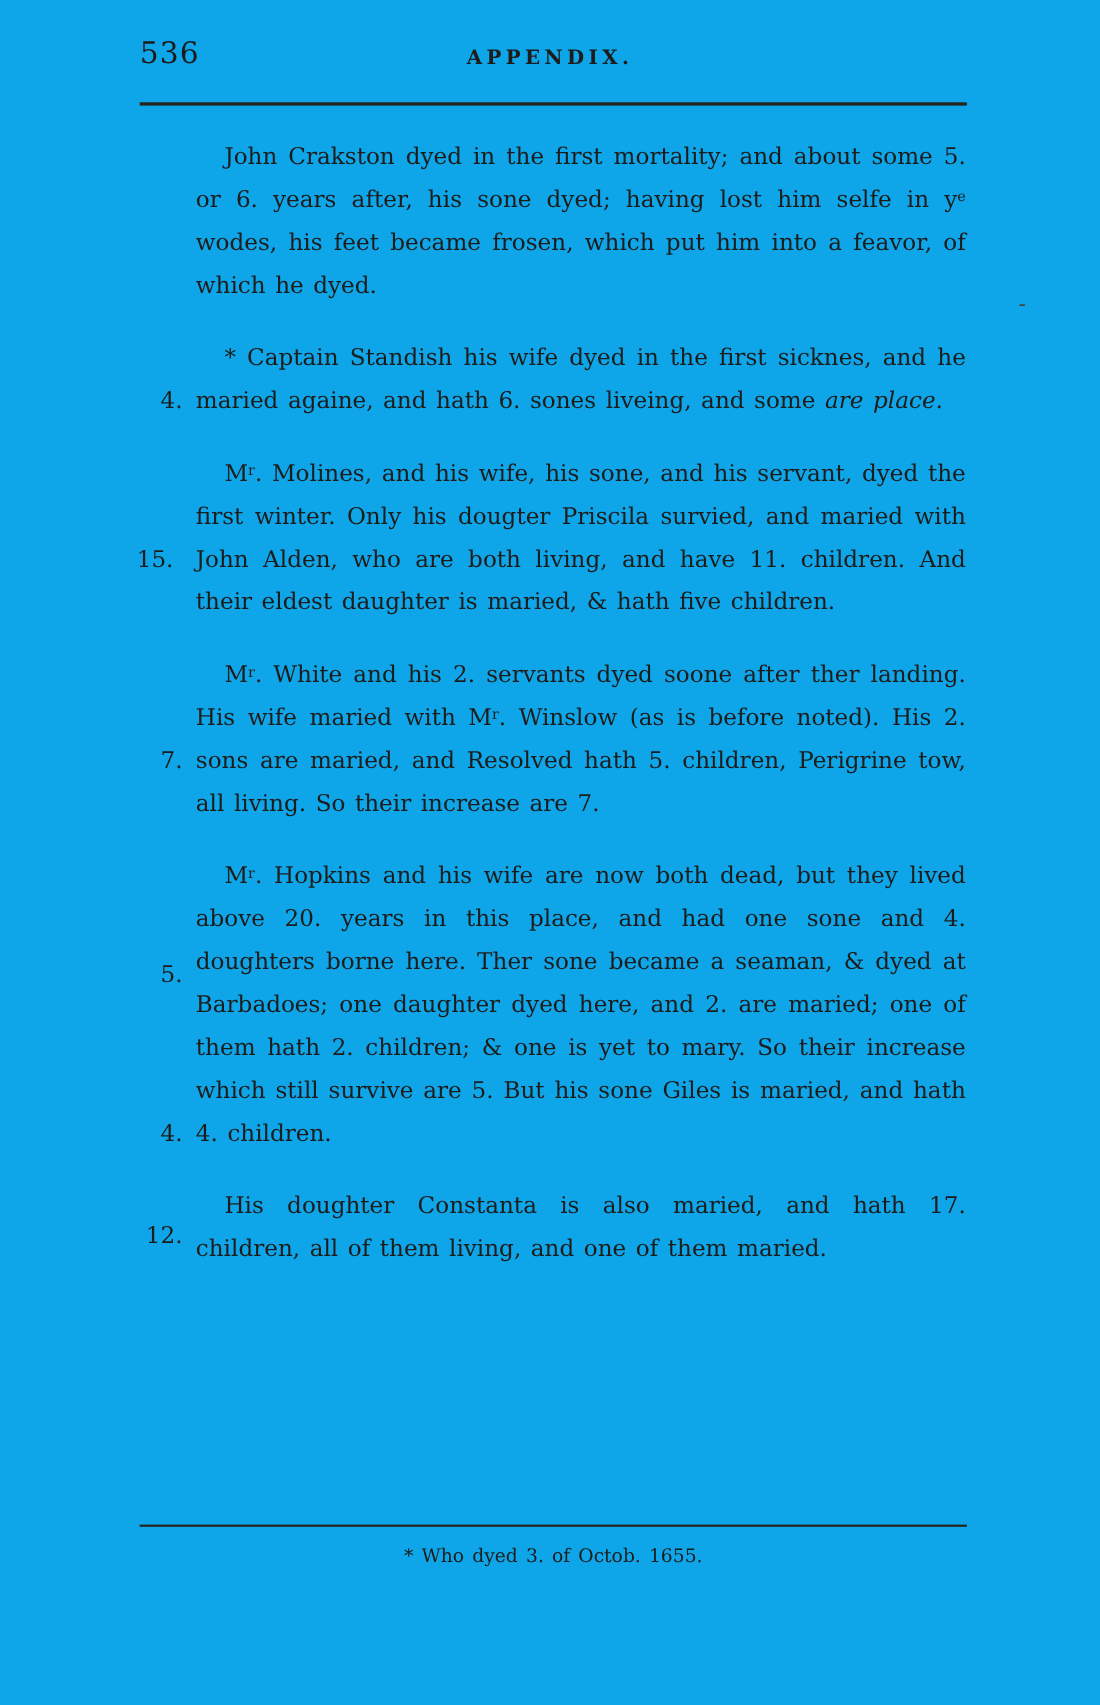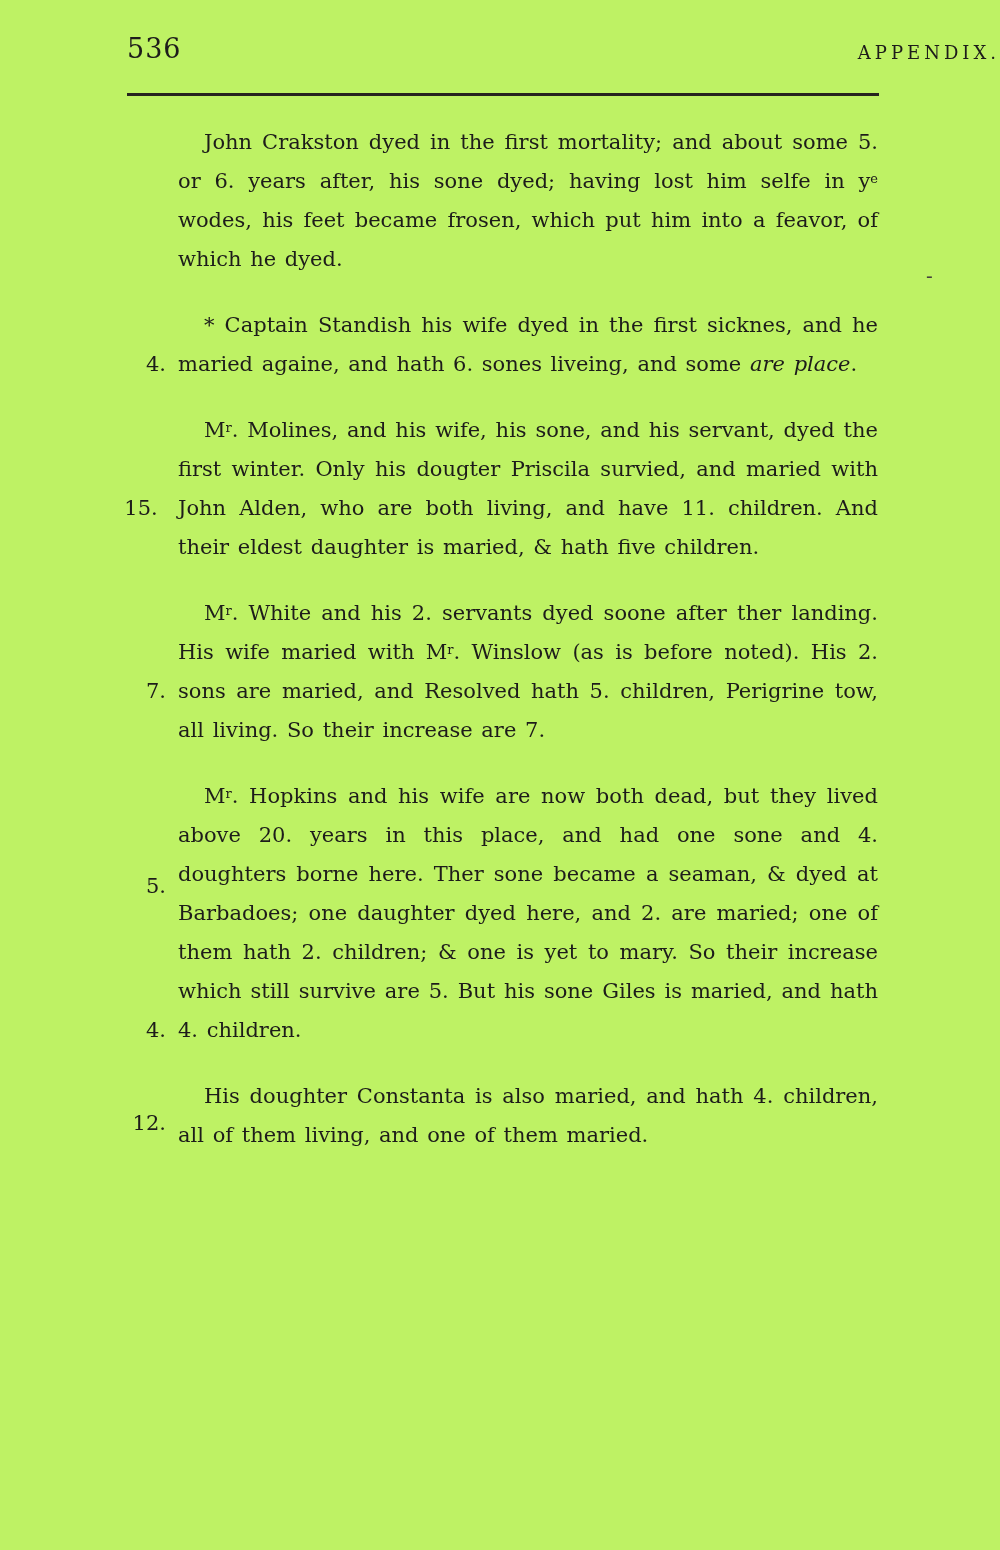--- a/index.html
+++ b/index.html
@@ -5,40 +5,40 @@
   html, body {
     margin: 0;
     padding: 0;
     background: #e8e8e6;
   }
   .page {
     position: relative;
     width: 1000px;
     height: 1550px;
     margin: 0 auto;
-    background: #bef264;
+    background: #0ea5e9;
     font-family: "DejaVu Serif", "Liberation Serif", serif;
     color: #1d1c1a;
     overflow: hidden;
   }
   .page-num {
     position: absolute;
     left: 127px;
     top: 33px;
     font-size: 27px;
     letter-spacing: 1px;
   }
   .running-head {
     position: absolute;
     top: 42px;
     left: 0;
     right: 0;
-    text-align: right;
+    text-align: center;
     font-size: 18px;
-    font-weight: normal;
+    font-weight: bold;
     letter-spacing: 4px;
   }
   .rule-top {
     position: absolute;
     left: 127px;
     top: 93px;
     width: 752px;
     height: 3px;
     background: #26241f;
   }
@@ -108,17 +108,21 @@
   <div class="rule-top"></div>
 
   <span class="margin-mark">-</span>
 
   <div class="text-block">
       <p class="para"><span>John Crakston dyed in the first mortality; and about some 5. or 6. years after, his sone dyed; having lost him selfe in y</span><sup>e</sup><span> wodes, his feet became frosen, which put him into a feavor, of which he dyed.</span></p>
       <p class="para"><span>* Captain Standish his wife dyed in the first sicknes, and he maried againe, and hath 6. sones liveing, and some </span><i>are place</i><span>.</span><span class="margin-note" style="top: 39px;">4.</span></p>
       <p class="para"><span>M</span><sup>r</sup><span>. Molines, and his wife, his sone, and his servant, dyed the first winter.  Only his dougter Priscila survied, and maried with John Alden, who are both living, and have 11. children.  And their eldest daughter is maried, &amp; hath five children.</span><span class="margin-note" style="top: 78px; text-align: center;">15.</span></p>
       <p class="para"><span>M</span><sup>r</sup><span>. White and his 2. servants dyed soone after ther landing.  His wife maried with M</span><sup>r</sup><span>. Winslow (as is before noted).  His 2. sons are maried, and Resolved hath 5. children, Perigrine tow, all living.  So their increase are 7.</span><span class="margin-note" style="top: 78px;">7.</span></p>
       <p class="para"><span>M</span><sup>r</sup><span>. Hopkins and his wife are now both dead, but they lived above 20. years in this place, and had one sone and 4. doughters borne here.  Ther sone became a seaman, &amp; dyed at Barbadoes; one daughter dyed here, and 2. are maried; one of them hath 2. children; &amp; one is yet to mary.  So their increase which still survive are 5.  But his sone Giles is maried, and hath 4. children.</span><span class="margin-note" style="top: 89.7px;">5.</span><span class="margin-note" style="top: 234px;">4.</span></p>
-      <p class="para"><span>His doughter Constanta is also maried, and hath 4. children, all of them living, and one of them maried.</span><span class="margin-note" style="top: 27.3px;">12.</span></p>
+      <p class="para"><span>His doughter Constanta is also maried, and hath 17. children, all of them living, and one of them maried.</span><span class="margin-note" style="top: 27.3px;">12.</span></p>
     </div>
 
+  <div class="footer">
+    <div class="rule-bottom"></div>
+    <div class="footnote">* Who dyed 3. of Octob. 1655.</div>
+  </div>
 
 </div>
 
 </body></html>

